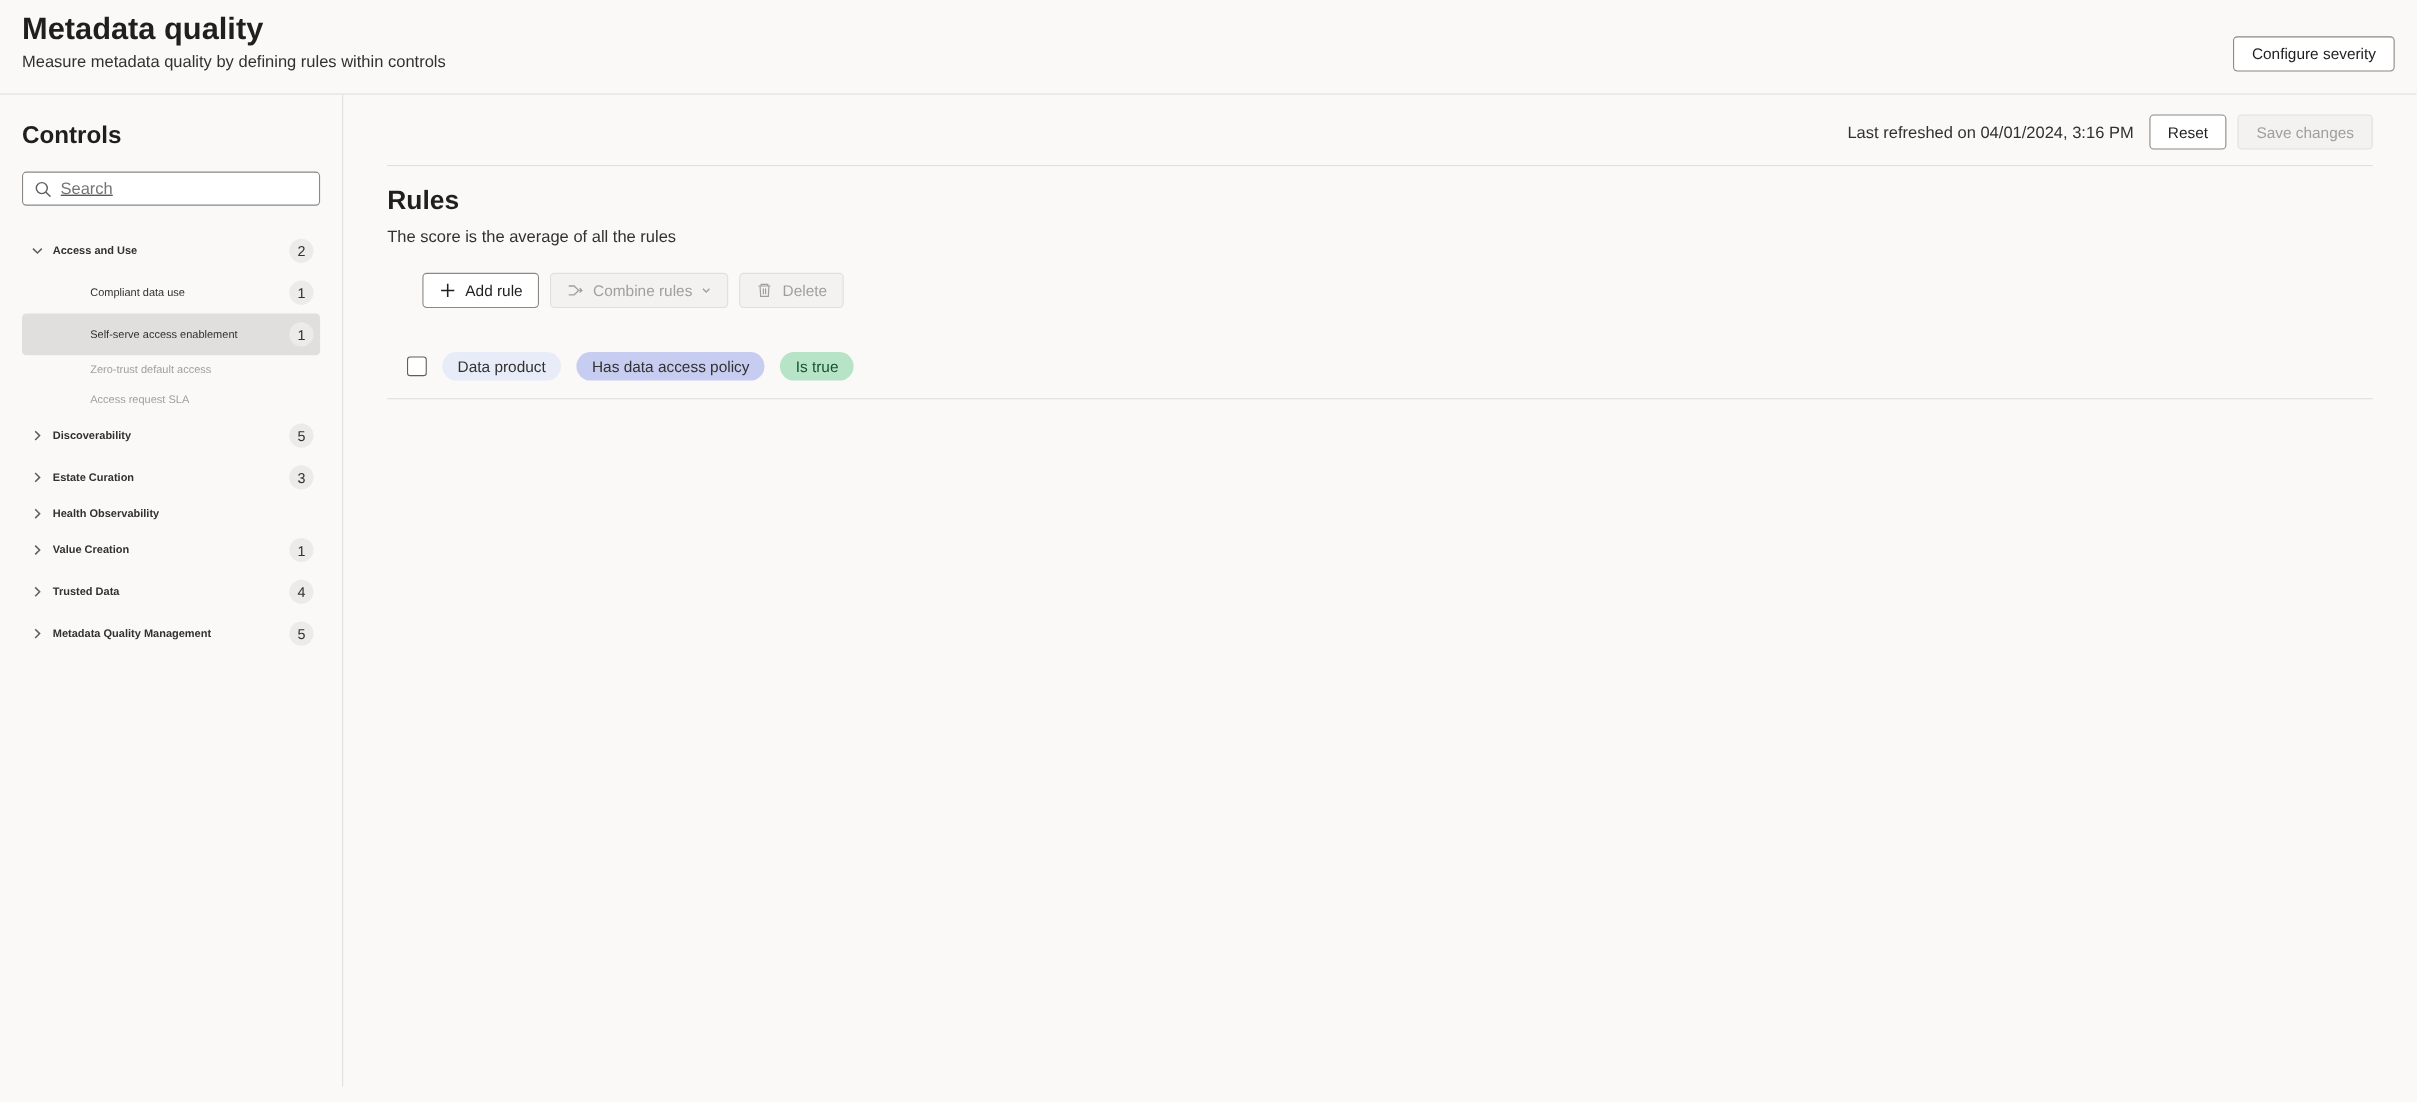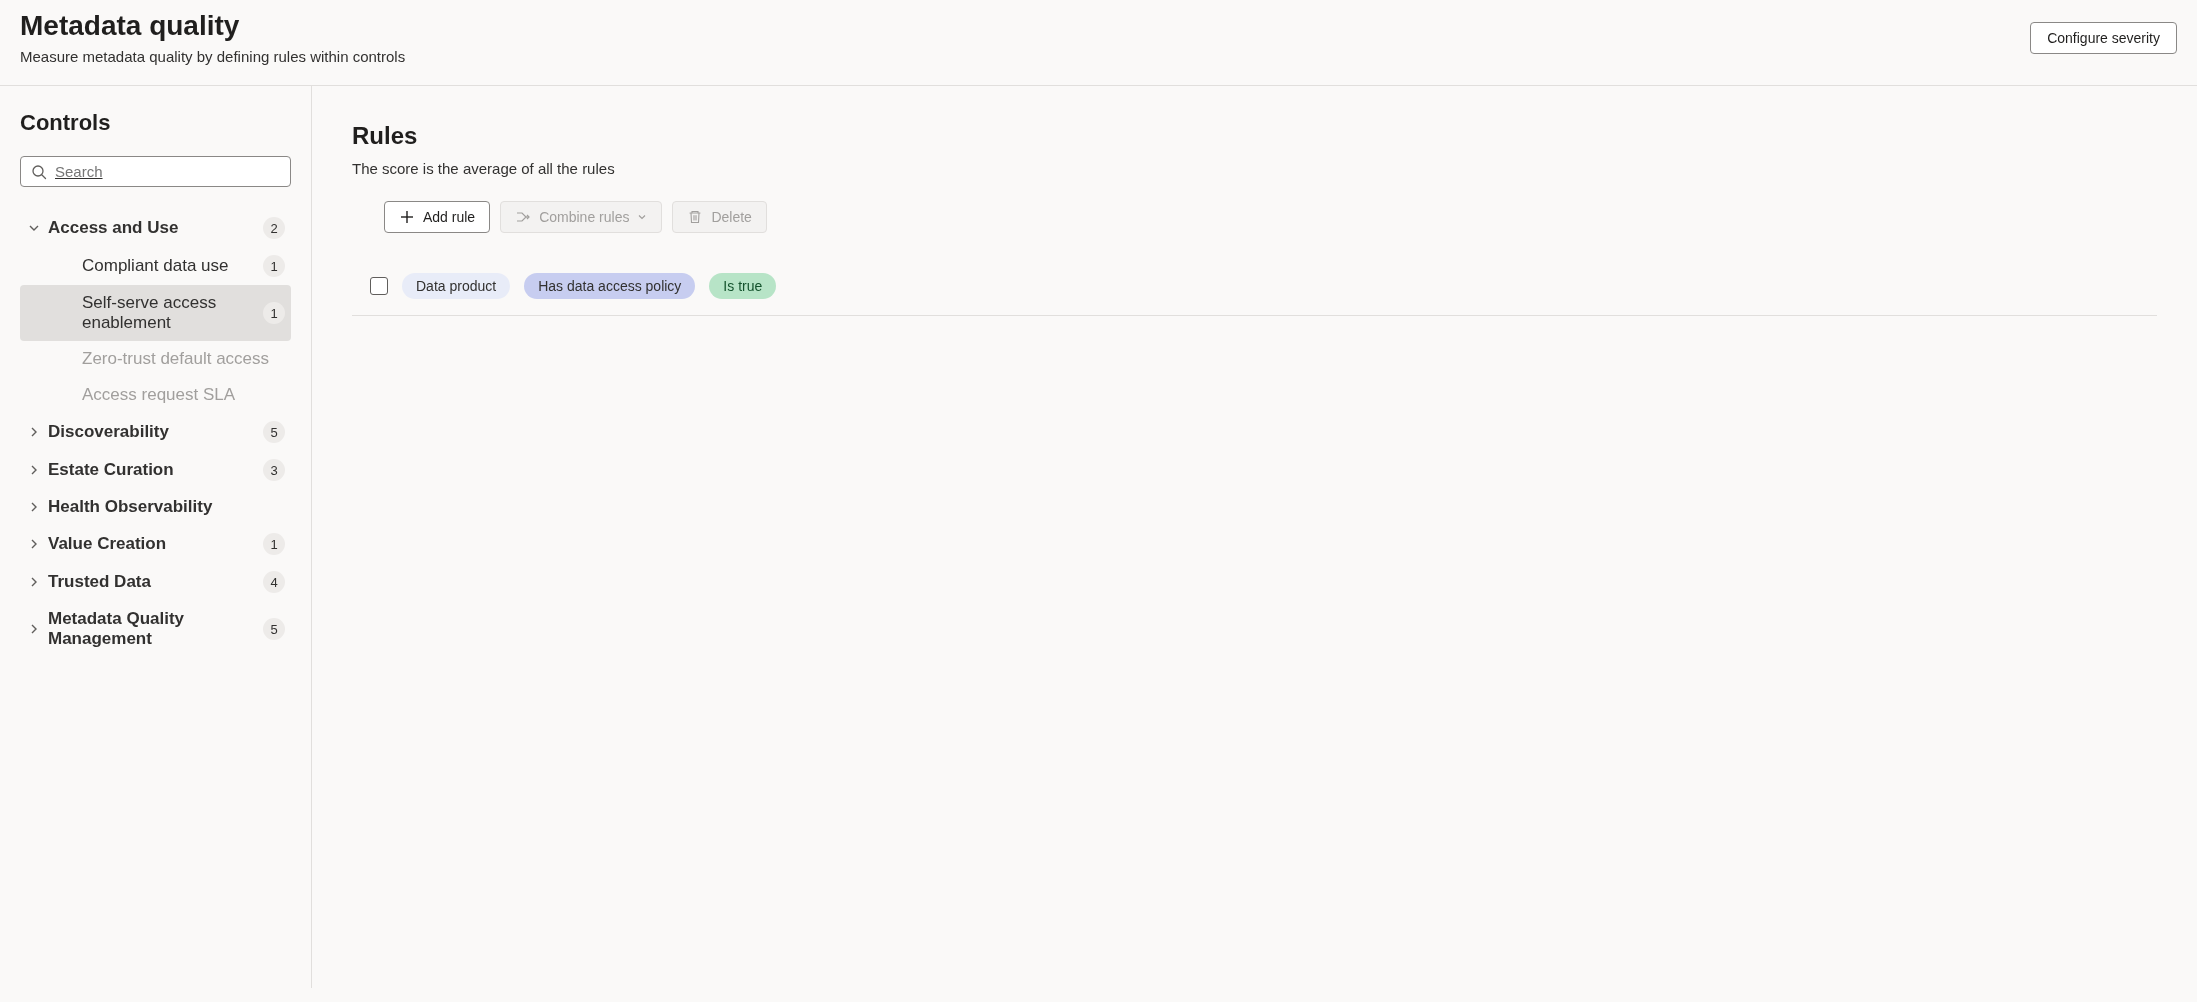--- a/index.html
+++ b/index.html
@@ -11,21 +11,21 @@
       font-family: 'Segoe UI', -apple-system, BlinkMacSystemFont, sans-serif;
       background: #faf9f8;
       color: #323130;
       font-size: 14px;
     }
     .header {
       padding: 10px 20px 20px 20px;
       border-bottom: 1px solid #e1dfdd;
       display: flex;
       justify-content: space-between;
-      align-items: center;
+      align-items: flex-end;
     }
     .header-left {
       flex: 1;
     }
     .page-title {
       font-size: 28px;
       font-weight: 600;
       color: #201f1e;
       margin-bottom: 6px;
     }
@@ -109,21 +109,21 @@
       margin-right: 6px;
       flex-shrink: 0;
     }
     .tree-item .indent {
       width: 16px;
       margin-right: 6px;
       flex-shrink: 0;
     }
     .tree-item .label {
       flex: 1;
-      font-size: 17px;
+      font-size: 10px;
     }
     .tree-item.child .label {
       padding-left: 34px;
     }
     .tree-item .count {
       background: #edebe9;
       border-radius: 999px;
       min-width: 22px;
       height: 22px;
       display: flex;
@@ -335,20 +335,27 @@
               <path d="M4 2 L8 6 L4 10" stroke="#605e5c" stroke-width="1.4" fill="none"></path>
             </svg>
           </span>
           <span class="label">Metadata Quality Management</span>
           <span class="count">5</span>
         </li>
       </ul>
   </aside>
 
   <main class="content">
+    <div class="content-topbar">
+      <span class="refreshed-text">
+        <span>Last refreshed on </span><span>04/01/2024, 3:16 PM</span>
+      </span>
+      <button class="btn">Reset</button>
+      <button class="btn disabled">Save changes</button>
+    </div>
 
     <section class="rules-section">
       <h2 class="rules-title">Rules</h2>
       <div class="rules-desc">The score is the average of all the rules</div>
 
       <div class="rules-actions">
         <button class="icon-btn">
           <svg width="16" height="16" viewBox="0 0 16 16">
             <line x1="8" y1="2" x2="8" y2="14" stroke="#201f1e" stroke-width="1.4"></line>
             <line x1="2" y1="8" x2="14" y2="8" stroke="#201f1e" stroke-width="1.4"></line>

